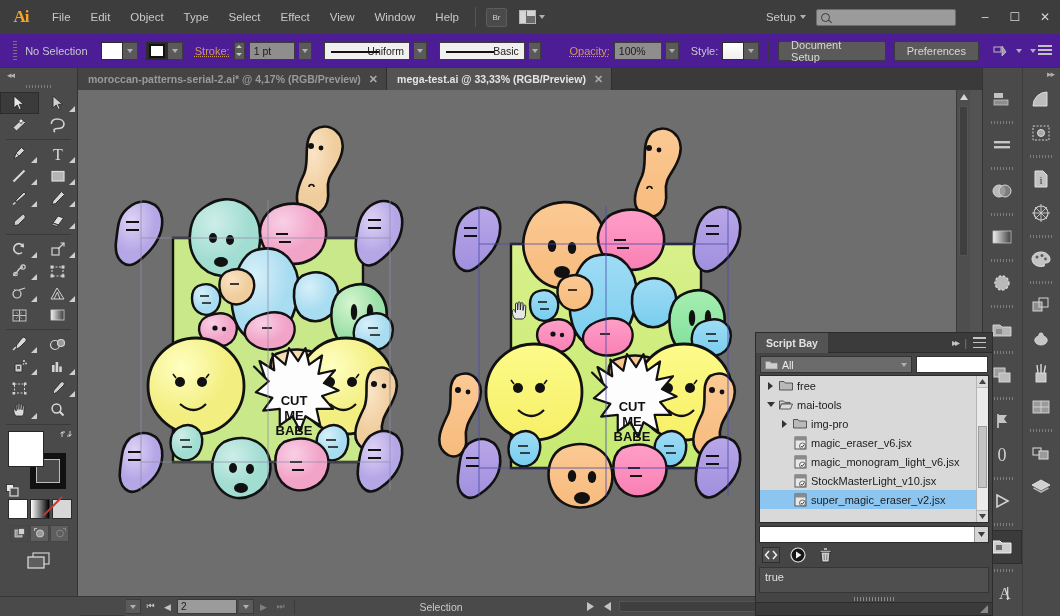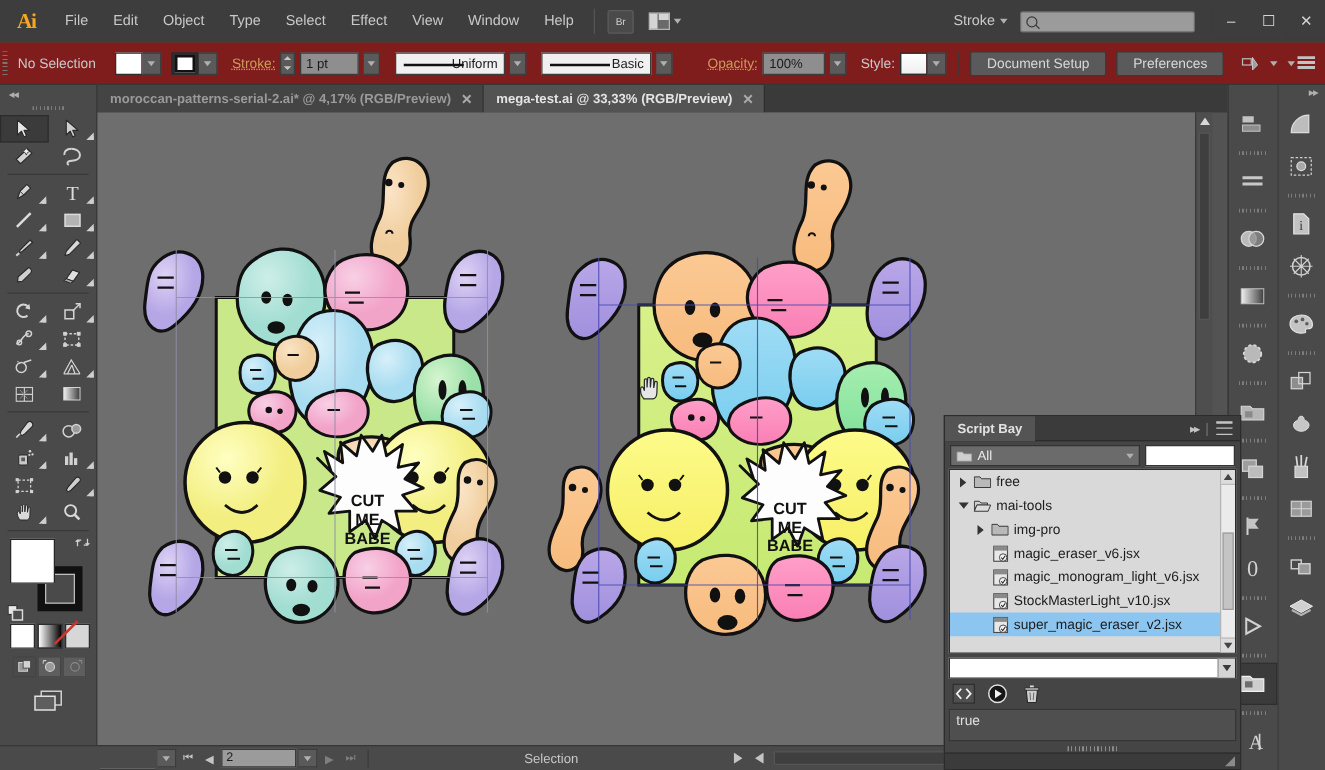--- a/index.html
+++ b/index.html
@@ -64,22 +64,22 @@
   }
   .win-btns { display:flex; margin-left: 14px; }
   .win-btn {
     width: 30px; height: 26px; display:flex; align-items:center; justify-content:center;
     color:#d6d6d6; font-size:12px; background:#3d3d3d;
   }
 
   
   .controlbar {
     position:absolute; left:0; top:34px; width:1060px; height:34px;
-    background:#7f1d1d; border-bottom:1px solid #363636;
-    display:flex; align-items:center; padding-left:2px; gap:4px;
+    background:#4c1d95; border-bottom:1px solid #363636;
+    display:flex; align-items:center; padding-left:13px; gap:4px;
   }
   .grip { width:5px; height:20px;
     background: repeating-linear-gradient(to bottom, #777 0 1px, transparent 1px 3px);
     margin-right:4px; }
   .cb-label { font-size:11px; color:#c8c8c8; white-space:nowrap; }
   .cb-label.ul { color:#d09a5a; text-decoration: underline; text-decoration-style: dotted; }
   .swatch-combo { display:flex; align-items:center; }
   .swatch {
     width:22px; height:18px; border:1px solid #2d2d2d; background:#fff;
   }
@@ -360,21 +360,21 @@
     <div class="menu-item">View</div>
     <div class="menu-item">Window</div>
     <div class="menu-item">Help</div>
     <div class="mb-sep"></div>
     <div class="br-btn">Br</div>
     <div class="arrange-btn">
       <div class="arrange-ico"></div>
       <div class="caret"></div>
     </div>
     <div class="spacer"></div>
-    <div class="stock-lbl">Stroke</div>
+    <div class="stock-lbl">Setup</div>
     <div class="caret"></div>
     <div class="search-box">
       <div class="search-glass"></div>
       <input style="border: none; background: transparent; outline: none; width: 100%; font-size: 10px; color: rgb(28, 28, 28); font-family: &quot;Liberation Sans&quot;, sans-serif;" placeholder="">
     </div>
     <div class="win-btns">
       <div class="win-btn">–</div>
       <div class="win-btn">☐</div>
       <div class="win-btn close">✕</div>
     </div>

